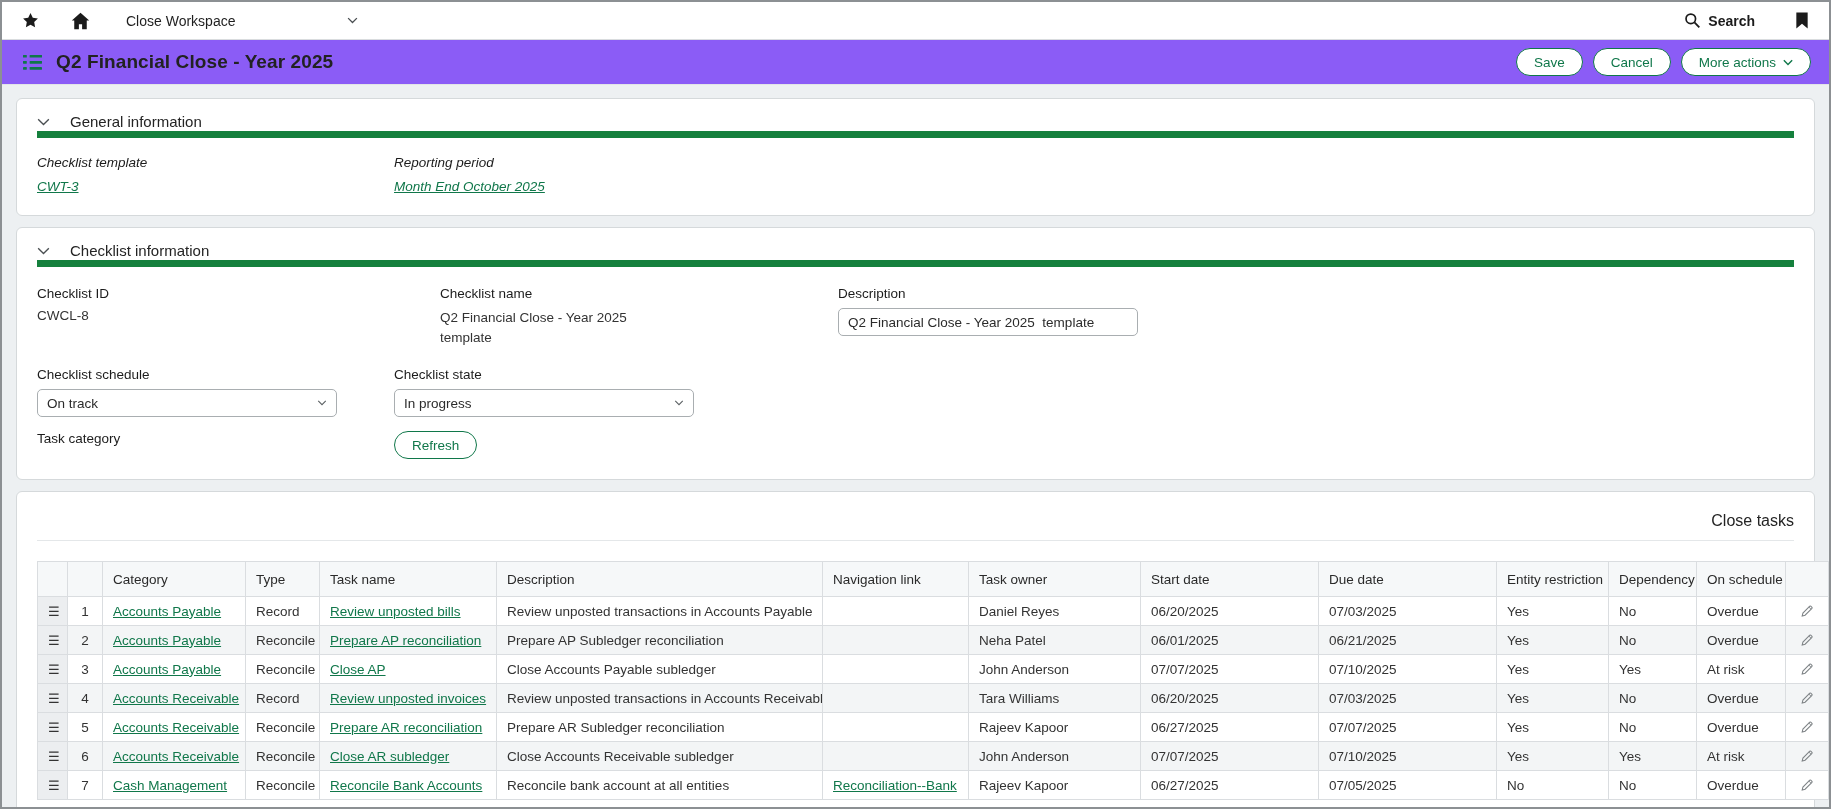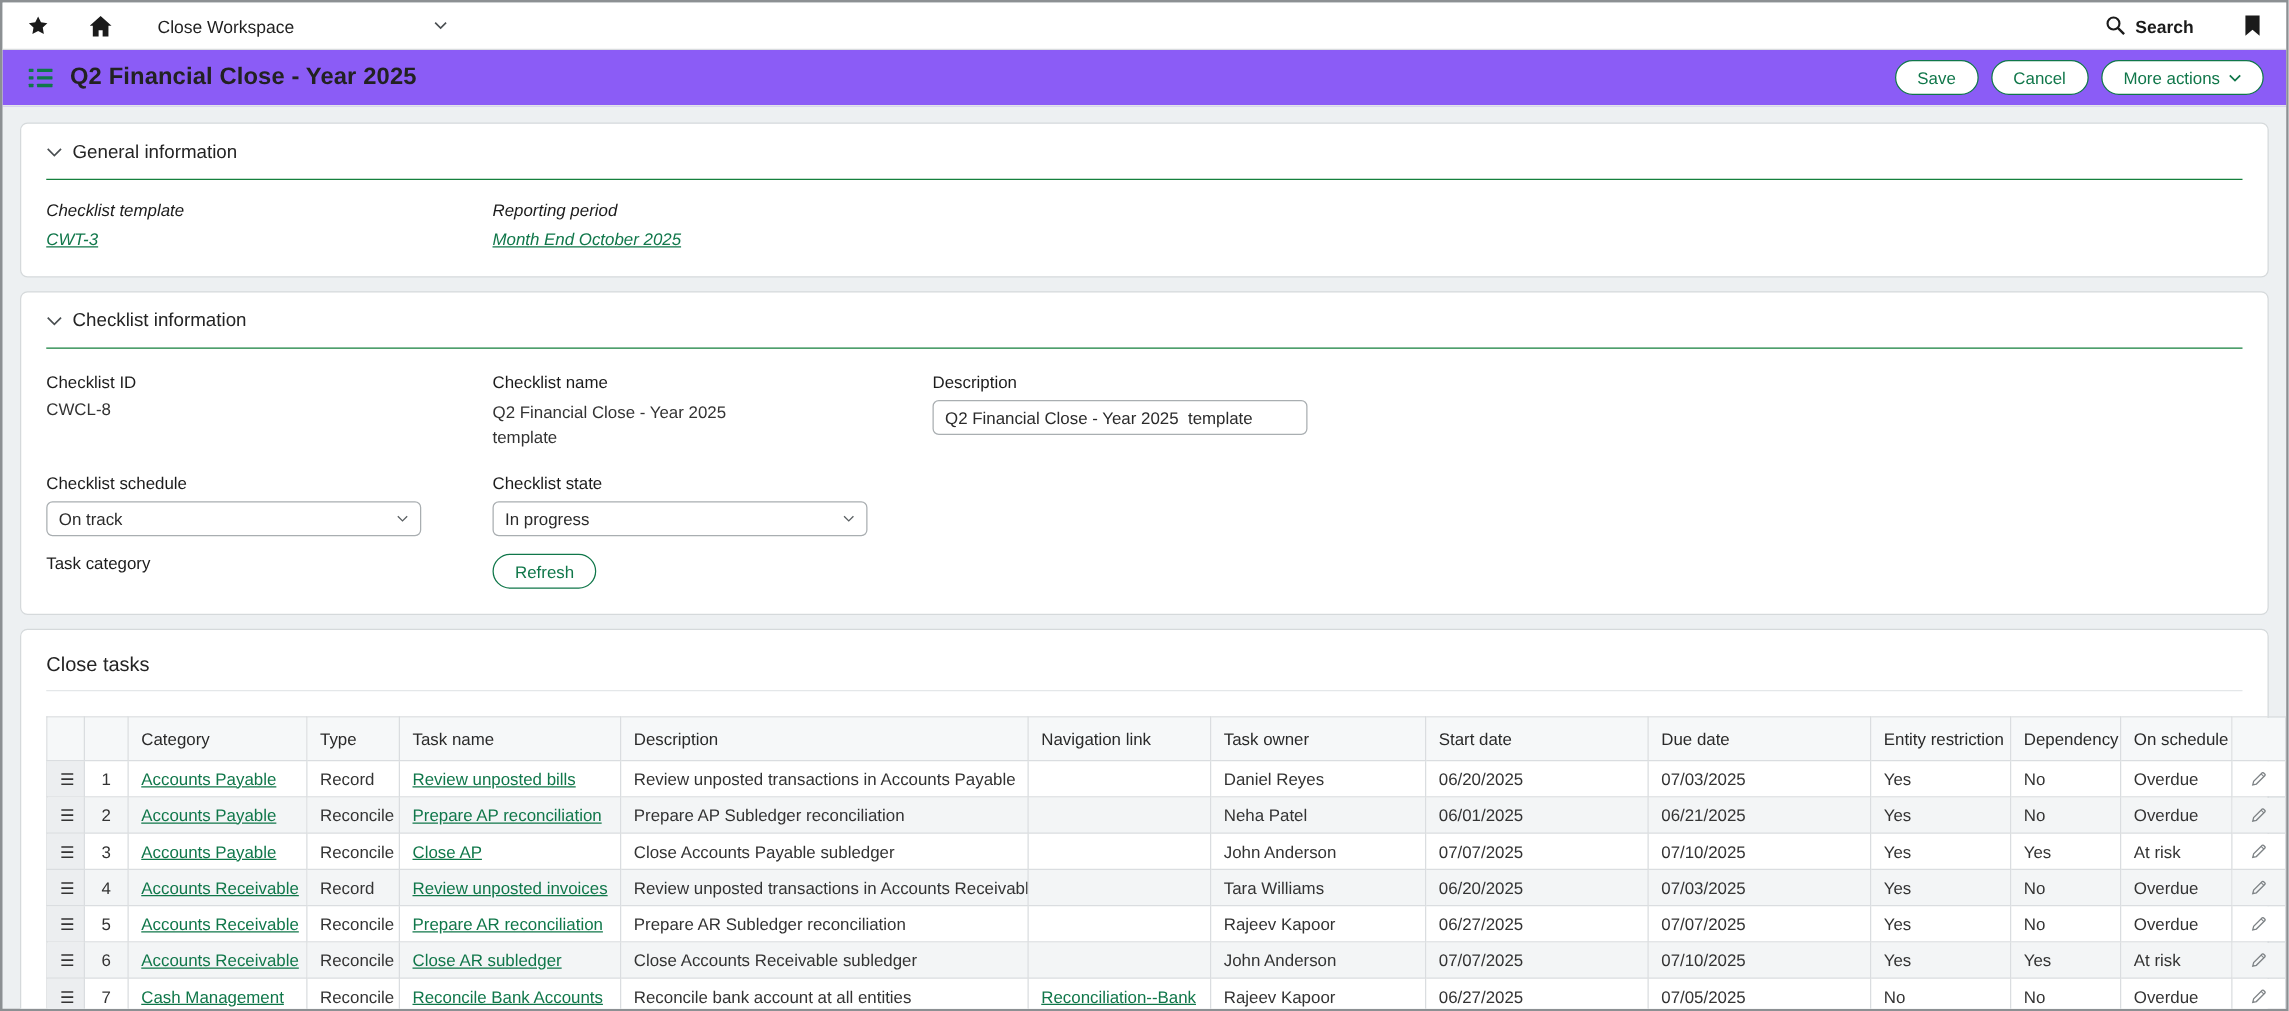--- a/index.html
+++ b/index.html
@@ -56,23 +56,23 @@
     display: inline-flex; align-items: center; gap: 7px;
   }
 
   
   .content { flex: 1; padding: 13px 14px; overflow: hidden; }
   .card {
     background: #fff; border: 1px solid #d5d9db; border-radius: 6px;
     padding: 14px 20px 20px 20px; margin-bottom: 11px;
   }
   .section-head {
-    display: flex; align-items: center; gap: 8px;
+    display: flex; align-items: center; gap: 20px;
     font-size: 15px; color: #242424;
-    border-bottom: 1px solid #15803d; padding-bottom: 13px;
+    border-bottom: 7px solid #15803d; padding-bottom: 1px;
   }
   .chev { color: #4a4f52; display: inline-flex; }
 
   .field-grid { display: grid; grid-template-columns: 357px 352px 348px auto; }
   .f-label { font-size: 13.5px; color: #1c1c1c; margin-bottom: 7px; }
   .f-value { font-size: 13.5px; color: #333; }
   a.green-link { color: #10774a; text-decoration: underline; font-size: 13.5px; cursor: pointer; }
   .req { color: #d43f3a; font-weight: bold; margin-left: 3px; }
 
   .ctl { width: 300px; height: 28px; border: 1px solid #a9aeb1; border-radius: 5px;
@@ -82,21 +82,21 @@
   .ctl .chev { color: #5a5f62; }
   input.ctl-input { width: 300px; height: 28px; border: 1px solid #a9aeb1; border-radius: 5px;
          padding: 0 9px; font-family: inherit; font-size: 13.5px; color: #2b2b2b; }
   .owner-ctl { width: 312px; }
   .mt-row { margin-top: 20px; }
   .mt-row-sm { margin-top: 14px; }
   .name-val { max-width: 220px; line-height: 1.45; }
   .refresh-wrap { display: flex; align-items: flex-end; }
 
   
-  .tasks-title { font-size: 16px; color: #242424; border-bottom: 1px solid #e4e7e9; padding: 6px 0 10px; }
+  .tasks-title { font-size: 16px; color: #242424; border-bottom: 1px solid #e4e7e9; padding: 6px 0 10px; text-align: right; }
   table.tasks { width: 100%; border-collapse: collapse; table-layout: fixed; margin-top: 20px; font-size: 13.5px; }
   table.tasks th, table.tasks td { border: 1px solid #dadde0; padding: 0 10px; overflow: hidden; white-space: nowrap; }
   table.tasks th { height: 35px; background: #f6f8f9; font-weight: normal; color: #2a2a2a; text-align: left; }
   table.tasks td { height: 29px; color: #333; background: #fff; }
   table.tasks tr.stripe td { background: #f3f5f6; }
   td.c-drag, th.c-drag { text-align: center; padding: 0; }
   td.c-drag { background: #eceef0 !important; color: #43484b; font-size: 13px; cursor: grab; }
   td.c-num { text-align: center; color: #2f2f2f; }
   td.c-edit { text-align: center; cursor: pointer; }
   table.tasks a.green-link { font-size: 13.5px; }
@@ -198,21 +198,21 @@
     <section class="card">
       <div class="section-head">
         <span class="chev">
           <svg width="13" height="8" viewBox="0 0 14 9">
               <path d="M1 1.3l6 6 6-6" fill="none" stroke="#4a4f52" stroke-width="1.5"></path>
             </svg>
         </span>
         <span>Checklist information</span>
       </div>
 
-      <div class="field-grid" style="margin-top:19px;">
+      <div class="field-grid" style="margin-top:19px;gap:46px;">
         <div>
           <div class="f-label">Checklist ID</div>
           <div class="f-value">CWCL-8</div>
         </div>
         <div>
           <div class="f-label">Checklist name</div>
           <div class="f-value name-val">Q2 Financial Close - Year 2025 template</div>
         </div>
         <div>
           <div class="f-label">Description</div>

